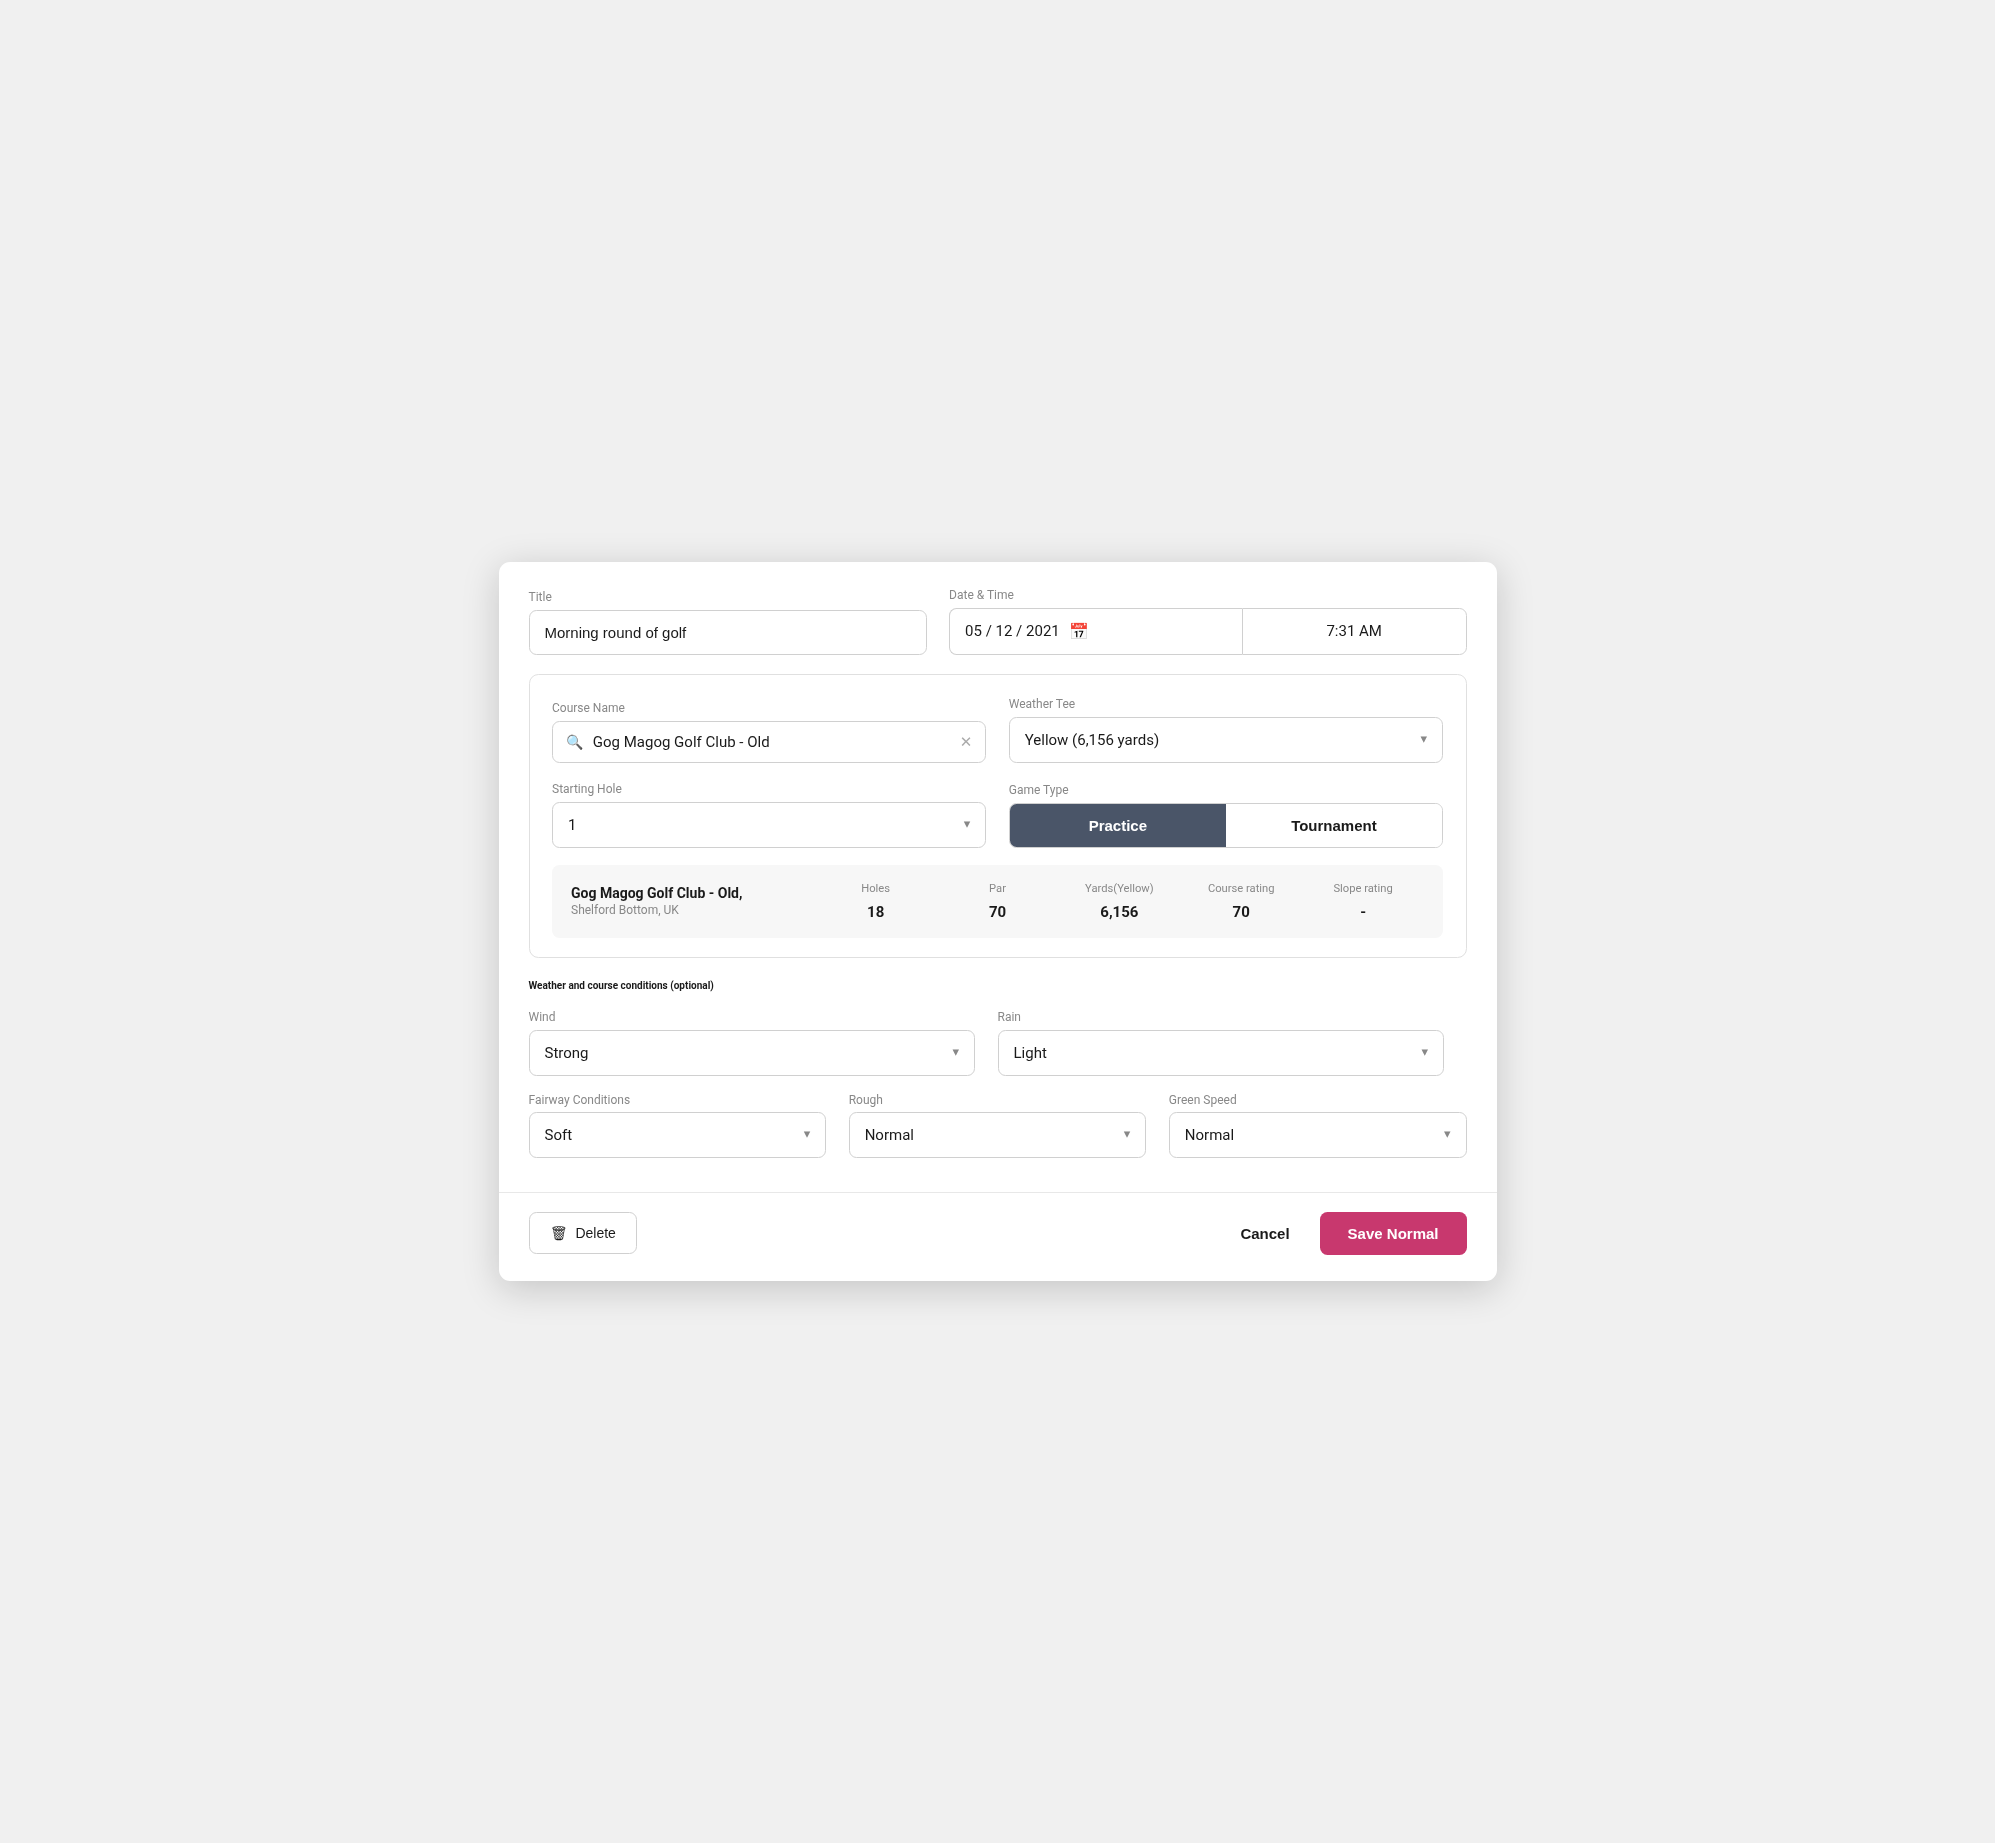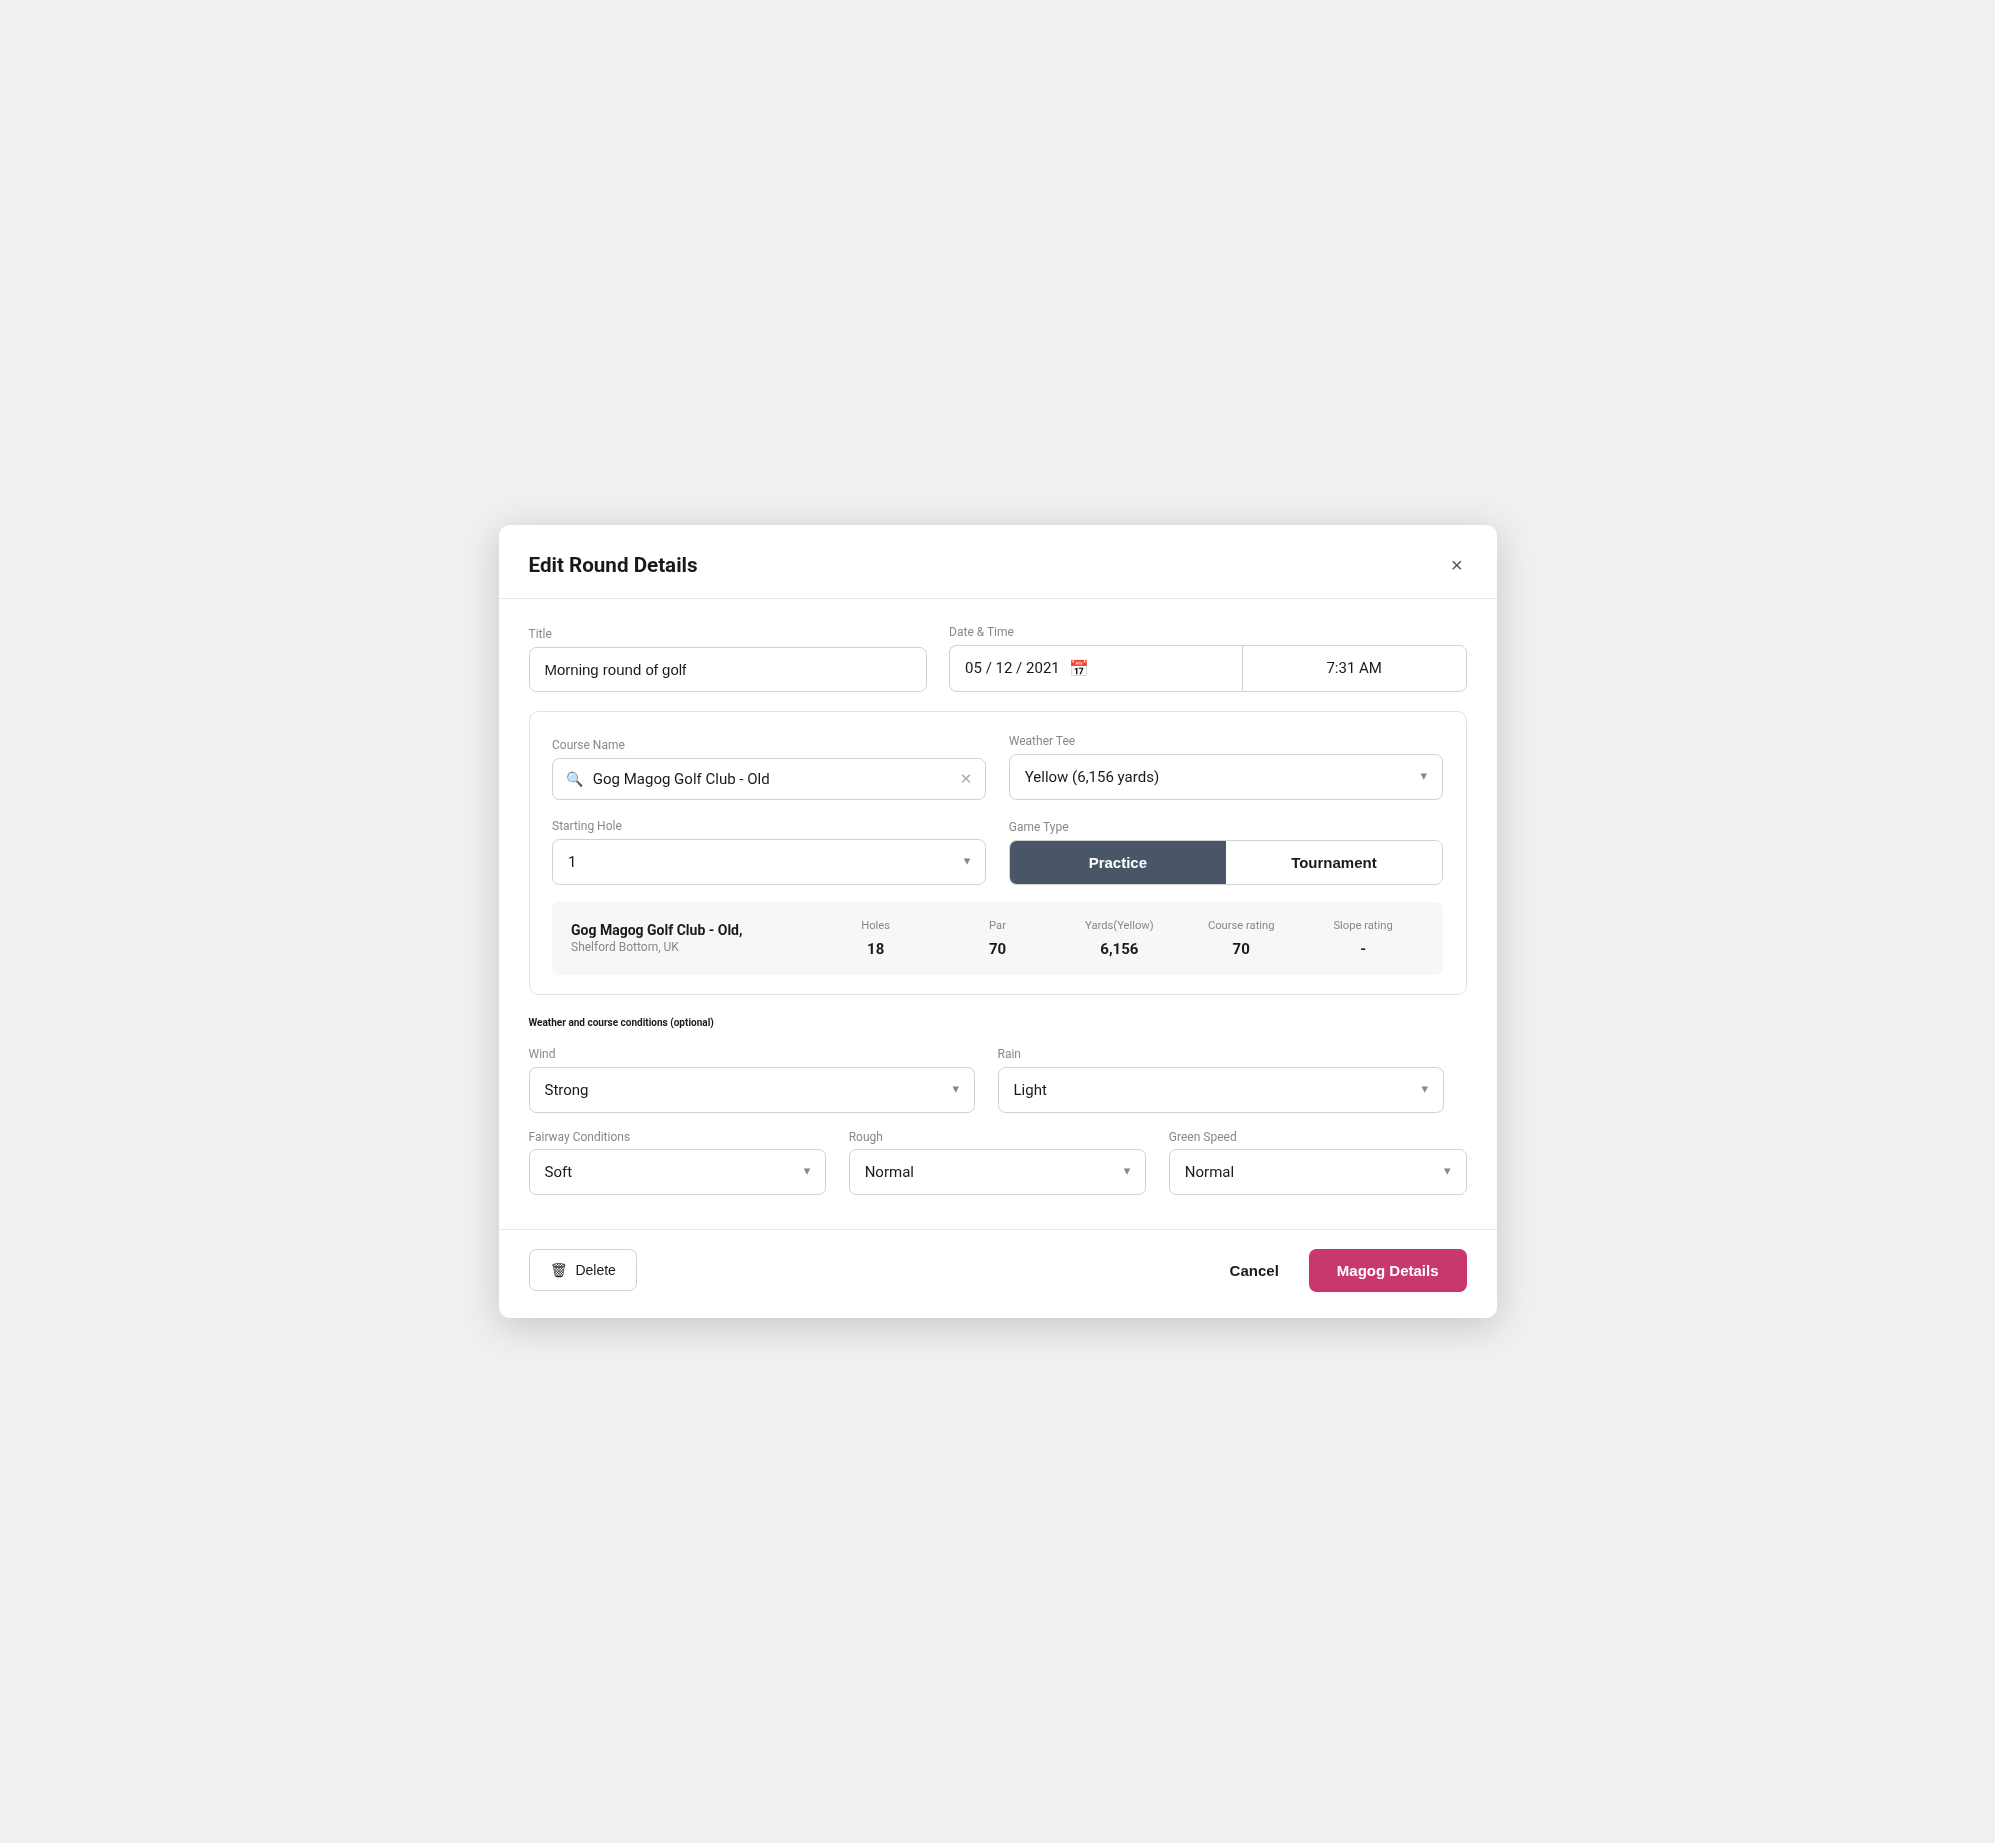--- a/index.html
+++ b/index.html
@@ -263,24 +263,20 @@
       font-weight: 700;
       cursor: pointer;
     }
     .trash-icon { font-size: 14px; }
   </style>
 </head>
 <body>
 
 <div class="modal">
 
-  <div class="modal-header">
-    <span class="modal-title">Edit Round Details</span>
-    <button class="close-btn">×</button>
-  </div>
 
   <div class="modal-body">
 
     <div class="form-row">
       <div class="form-group full">
         <label class="form-label">Title</label>
         <input class="form-input" type="text" style="width: 100%;" value="Morning round of golf">
       </div>
       <div class="form-group" style="flex:1.3">
         <label class="form-label">Date &amp; Time</label>
@@ -409,18 +405,18 @@
 
   </div>
 
   <div class="modal-footer">
     <button class="delete-btn">
       <span class="trash-icon">🗑</span>
       <span>Delete</span>
     </button>
     <div class="footer-right">
       <button class="cancel-btn">Cancel</button>
-      <button class="save-btn">Magog Details</button>
+      <button class="save-btn">Save Normal</button>
     </div>
   </div>
 
 </div>
 
 
 </body></html>

